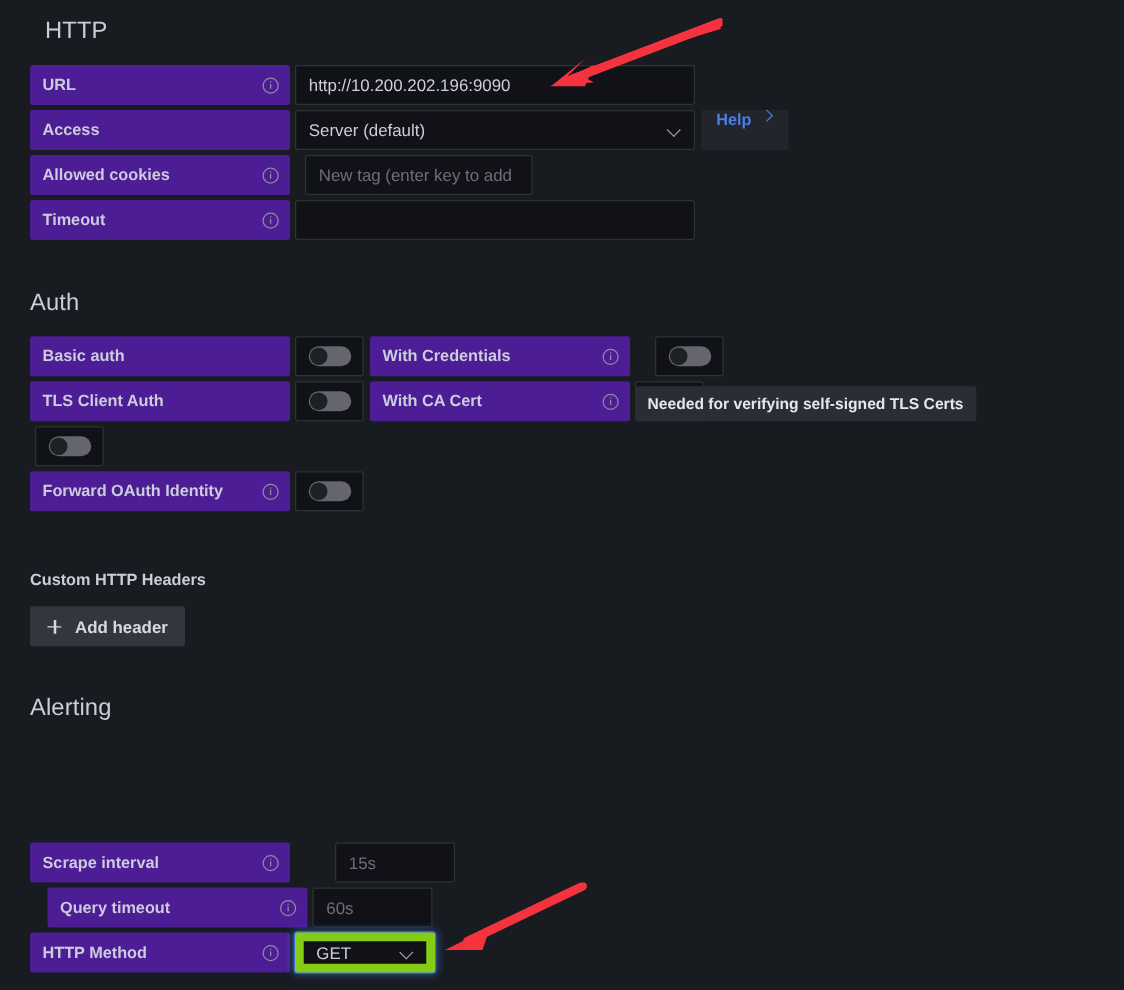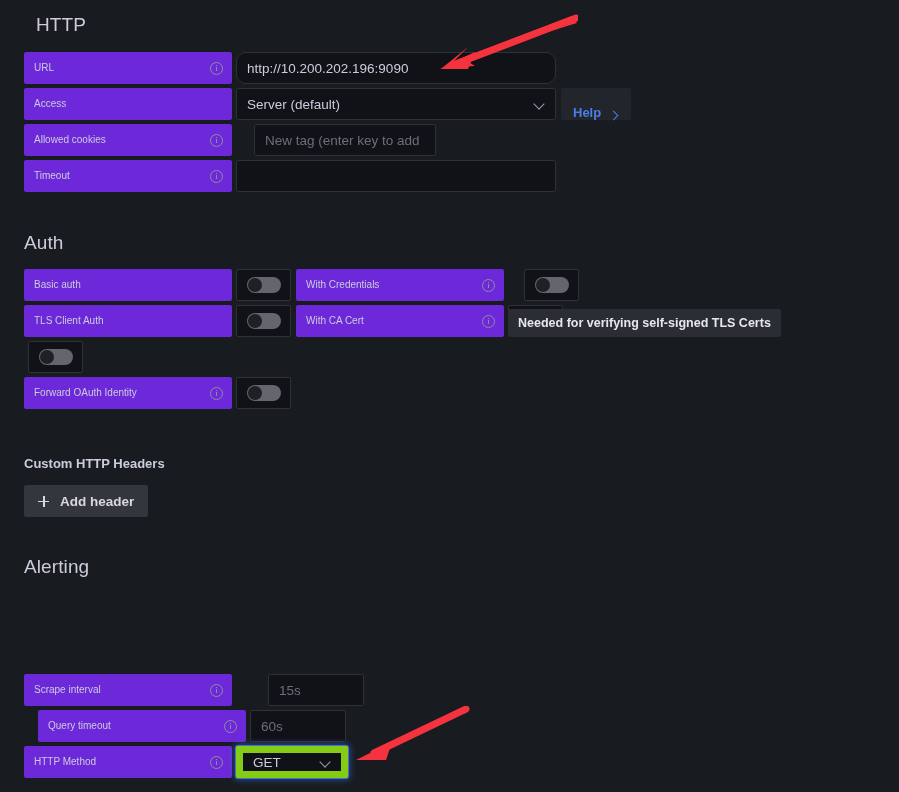--- a/index.html
+++ b/index.html
@@ -33,28 +33,28 @@
     font-size: 13px;
     font-weight: 700;
     color: #ccccdc;
   }
 
   
   .row { position: absolute; display: flex; align-items: center; }
 
   .lbl {
     height: 32px;
-    background: #6d28d9;
+    background: #4c1d95;
     border-radius: 2px;
     display: flex;
     align-items: center;
     justify-content: space-between;
     padding: 0 9px 0 10px;
-    font-size: 10px;
-    font-weight: 400;
+    font-size: 13px;
+    font-weight: 700;
     color: #ccccdc;
     white-space: nowrap;
   }
   .lbl .lbl-text { line-height: 32px; }
 
   
   .info-icon {
     width: 13px; height: 13px;
     flex: 0 0 13px;
     margin-left: 10px;
@@ -155,21 +155,21 @@
   }
   .switch.on { background: #5b92f0; }
   .switch.on .knob { left: 19px; background: #15171c; }
 
   
   .help-btn {
     height: 32px;
     background: #22252b;
     border-radius: 2px;
     display: flex;
-    align-items: flex-end;
+    align-items: flex-start;
     gap: 9px;
     padding: 0 12px;
     font-size: 13px;
     font-weight: 700;
     color: #4a7ee8;
   }
   .help-chev { width: 9px; height: 9px; position: relative; }
   .help-chev::after {
     content: "";
     position: absolute;
@@ -232,21 +232,21 @@
 
 <div id="page">
 
   <div class="section-title" style="left:36px; top:14px;">HTTP</div>
 
   <div class="row" style="left:24px; top:52px;">
     <div class="lbl" style="width:208px;">
       <span class="lbl-text">URL</span>
       <span class="info-icon"></span>
     </div>
-    <div class="field" style="width:320px; margin-left:4px;border-radius:10px;">http://10.200.202.196:9090</div>
+    <div class="field" style="width:320px; margin-left:4px;">http://10.200.202.196:9090</div>
   </div>
 
   <div class="row" style="left:24px; top:88px;">
     <div class="lbl" style="width:208px;">
       <span class="lbl-text">Access</span>
     </div>
     <div class="select" style="width:320px; margin-left:4px;">
       <span>Server (default)</span>
       <span class="chev"></span>
     </div>
@@ -254,21 +254,21 @@
       <span>Help</span>
       <span class="help-chev"></span>
     </div>
   </div>
 
   <div class="row" style="left:24px; top:124px;">
     <div class="lbl" style="width:208px;">
       <span class="lbl-text">Allowed cookies</span>
       <span class="info-icon"></span>
     </div>
-    <div class="field placeholder" style="width:182px; margin-left:22px;">New tag (enter key to add</div>
+    <div class="field placeholder" style="width:182px; margin-left:12px;">New tag (enter key to add</div>
   </div>
 
   <div class="row" style="left:24px; top:160px;">
     <div class="lbl" style="width:208px;">
       <span class="lbl-text">Timeout</span>
       <span class="info-icon"></span>
     </div>
     <div class="field" style="width:320px; margin-left:4px;"></div>
   </div>
 

